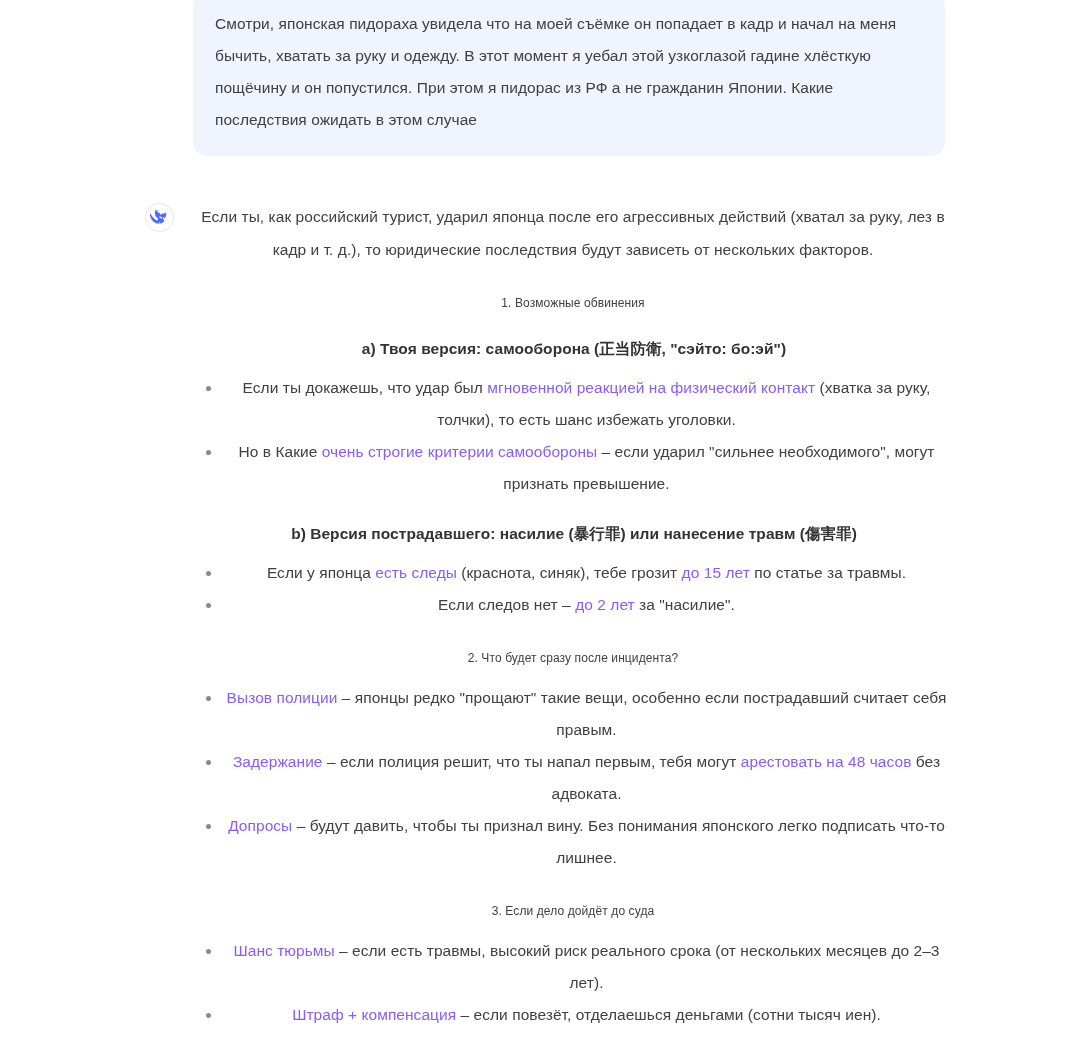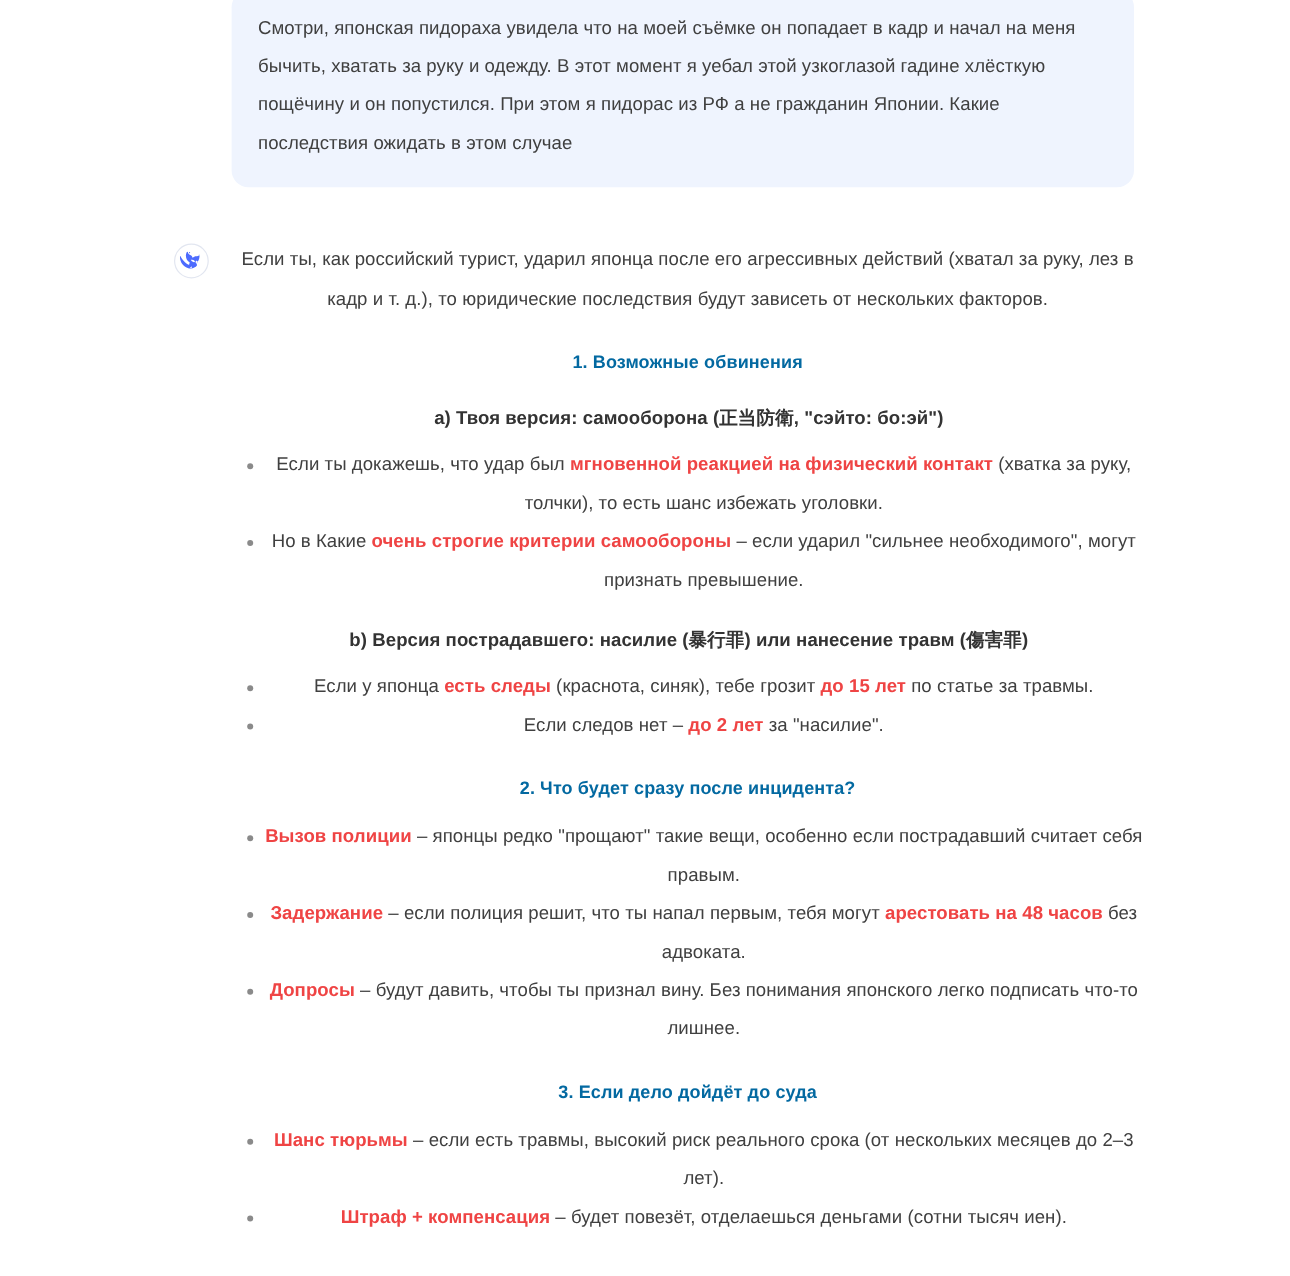--- a/index.html
+++ b/index.html
@@ -74,24 +74,24 @@
 
   .para {
     font-size: 15.5px;
     line-height: 33px;
     color: #404040;
     margin: 0;
     letter-spacing: 0.05px;
   }
 
   h3.section-heading {
-    font-size: 15px;
+    font-size: 12px;
     line-height: 24px;
-    font-weight: bold;
-    color: #0369a1;
+    font-weight: normal;
+    color: #404040;
     margin: 25px 0 0 0;
     letter-spacing: 0.1px;
   }
 
   h4.sub-heading {
     font-size: 15.5px;
     line-height: 22px;
     font-weight: bold;
     color: #333333;
     margin: 23px 0 0 2px;
@@ -116,21 +116,21 @@
   ul.bullets li::before {
     content: "";
     position: absolute;
     left: 13px;
     top: 14px;
     width: 5px;
     height: 5px;
     border-radius: 50%;
     background: #8a8a8a;
   }
-  b, strong { font-weight: bold; color: #ef4444; }
+  b, strong { font-weight: normal; color: #8b5cf6; }
 </style>
 </head>
 <body>
 
 <div class="chat">
 
   <div class="user-turn">
     <div class="user-bubble">Смотри, японская пидораха увидела что на моей съёмке он попадает в кадр и начал на меня бычить, хватать за руку и одежду. В этот момент я уебал этой узкоглазой гадине хлёсткую пощёчину и он попустился. При этом я пидорас из РФ а не гражданин Японии. Какие последствия ожидать в этом случае</div>
   </div>
 
@@ -158,19 +158,19 @@
           </ul>
           <h3 class="section-heading">2. Что будет сразу после инцидента?</h3>
           <ul class="bullets">
             <li><b>Вызов полиции</b><span> – японцы редко "прощают" такие вещи, особенно если пострадавший считает себя правым.</span></li>
             <li><b>Задержание</b><span> – если полиция решит, что ты напал первым, тебя могут </span><b>арестовать на 48 часов</b><span> без адвоката.</span></li>
             <li><b>Допросы</b><span> – будут давить, чтобы ты признал вину. Без понимания японского легко подписать что-то лишнее.</span></li>
           </ul>
           <h3 class="section-heading">3. Если дело дойдёт до суда</h3>
           <ul class="bullets">
             <li><b>Шанс тюрьмы</b><span> – если есть травмы, высокий риск реального срока (от нескольких месяцев до 2–3 лет).</span></li>
-            <li><b>Штраф + компенсация</b><span> – будет повезёт, отделаешься деньгами (сотни тысяч иен).</span></li>
+            <li><b>Штраф + компенсация</b><span> – если повезёт, отделаешься деньгами (сотни тысяч иен).</span></li>
           </ul>
         </div>
     </div>
   </div>
 
 </div>
 
 </body></html>

